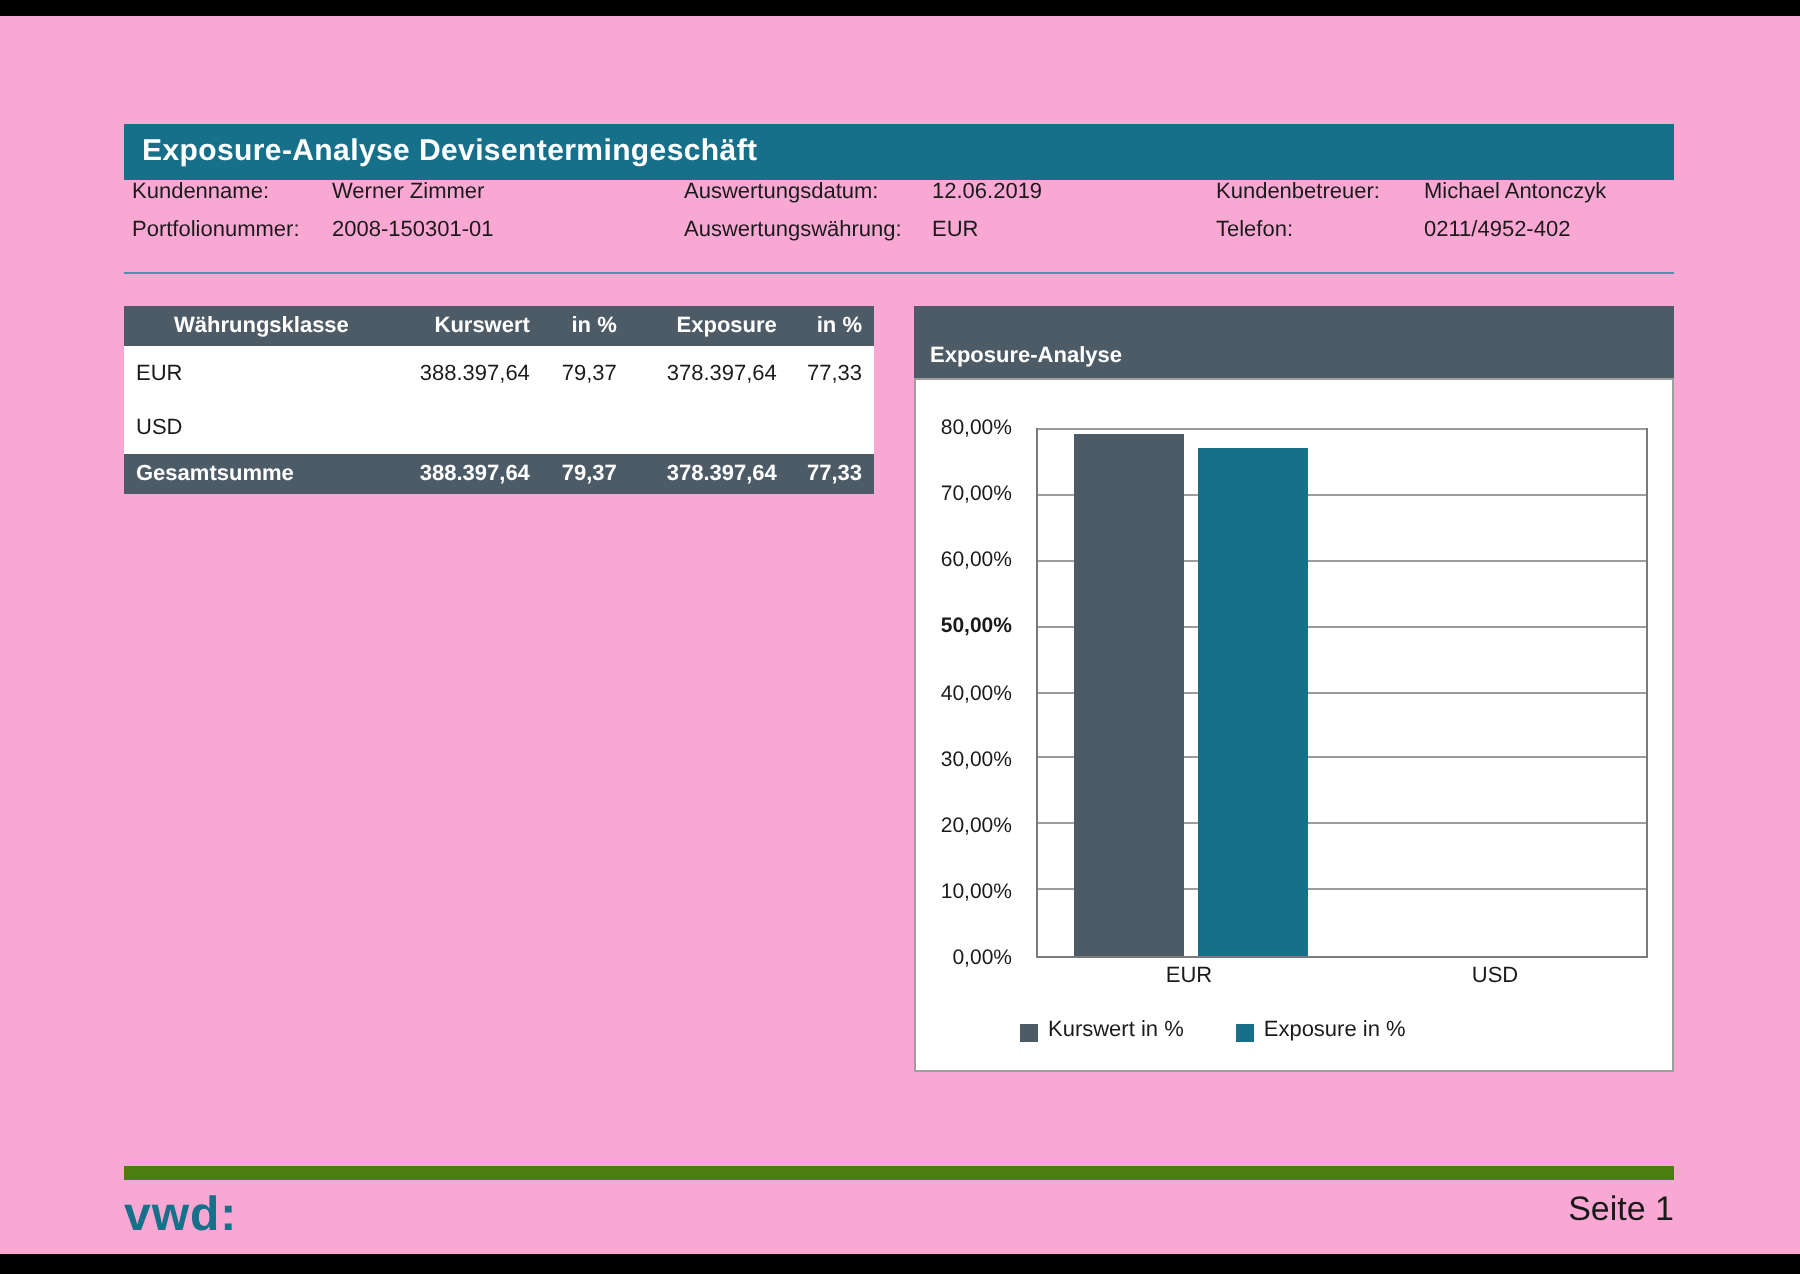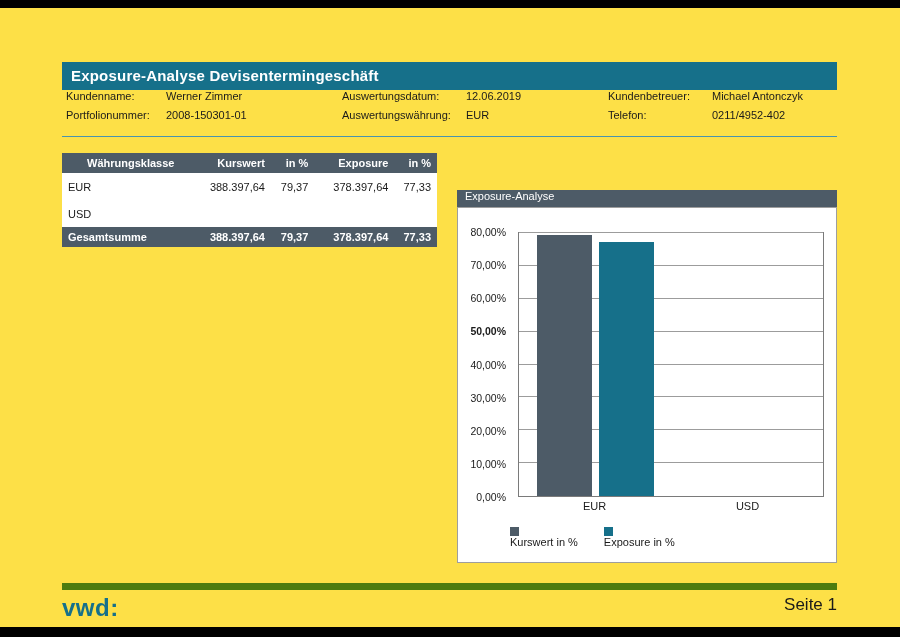--- a/index.html
+++ b/index.html
@@ -1,20 +1,20 @@
 <!DOCTYPE html>
 <html><head>
 <meta charset="utf-8">
 <style>
   html, body { margin: 0; padding: 0; background: #ffffff; }
   .doc {
     position: relative;
     width: 900px;
     height: 637px;
-    background: #fde047;
+    background: #f9a8d4;
     overflow: hidden;
     font-family: "Liberation Sans", sans-serif;
     color: #1a1a1a;
   }
   .strip-top { position: absolute; top: 0; left: 0; width: 100%; height: 8px; background: #000; }
   .strip-bottom { position: absolute; bottom: 0; left: 0; width: 100%; height: 10px; background: #000; }
 
   .content { position: absolute; left: 62px; top: 62px; width: 775px; }
 
   .title-bar {
@@ -45,35 +45,35 @@
   table.exposure-table { width: 100%; border-collapse: collapse; font-size: 11px; }
   .exposure-table th, .exposure-table td { padding: 4px 6px; }
   .exposure-table thead th { background: #4d5b67; color: #fff; font-weight: bold; text-align: right; }
   .exposure-table thead th.l { text-align: left; padding-left: 25px; }
   .exposure-table tbody td { text-align: right; padding: 8px 6px 7px; background: #fff; }
   .exposure-table tbody td.l { text-align: left; }
   .exposure-table tfoot td { background: #4d5b67; color: #fff; font-weight: bold; text-align: right; }
   .exposure-table tfoot td.l { text-align: left; }
 
   .chart-panel { width: 380px; margin-left: auto; }
-  .chart-header { background: #4d5b67; color: #fff; font-weight: normal; font-size: 11px; padding: 0 8px 5px; margin-top: 37px; }
+  .chart-header { background: #4d5b67; color: #fff; font-weight: bold; font-size: 11px; padding: 19px 8px 5px; }
   .chart-body { border: 1px solid #9e9e9e; background: #fff; padding: 24px 12px 8px 0; }
 
   .plot-wrap { position: relative; margin-left: 60px; }
   .plot-area { position: relative; height: 263px; border: 1px solid #7a7a7a; background: #fff; }
   .yticks { position: absolute; left: -60px; top: 0; height: 265px; width: 54px; font-size: 10.5px; }
   .ytick { position: absolute; right: 6px; transform: translateY(50%); white-space: nowrap; }
   .gridline { position: absolute; left: 0; right: 0; height: 0; border-top: 1px solid #9c9c9c; }
   .bar-groups { position: absolute; left: 0; right: 0; top: 0; bottom: 0; display: flex; }
   .bar-group { flex: 1; display: flex; align-items: flex-end; justify-content: center; gap: 7px; }
   .bar { width: 55px; }
   .xlabels { display: flex; margin-top: 3px; font-size: 11px; }
   .xlabel { flex: 1; text-align: center; }
   .legend { display: flex; gap: 26px; margin: 15px 0 6px 52px; font-size: 11px; align-items: center; }
-  .legend-item { display: flex; align-items: flex-start; flex-direction: column; }
+  .legend-item { display: flex; align-items: flex-end; }
   .legend-swatch { display: inline-block; width: 9px; height: 9px; margin-right: 5px; }
 
   .footer { position: absolute; left: 62px; top: 583px; width: 775px; border-top: 7px solid #4d7c0f; }
   .footer-row { display: flex; justify-content: space-between; align-items: flex-end; margin-top: 5px; }
   .vwd-logo { color: #16708a; font-weight: bold; font-size: 24px; letter-spacing: 0.5px; line-height: 1; }
   .page-num { font-size: 17px; padding-bottom: 5px; }
 </style>
 </head>
 <body>
 

